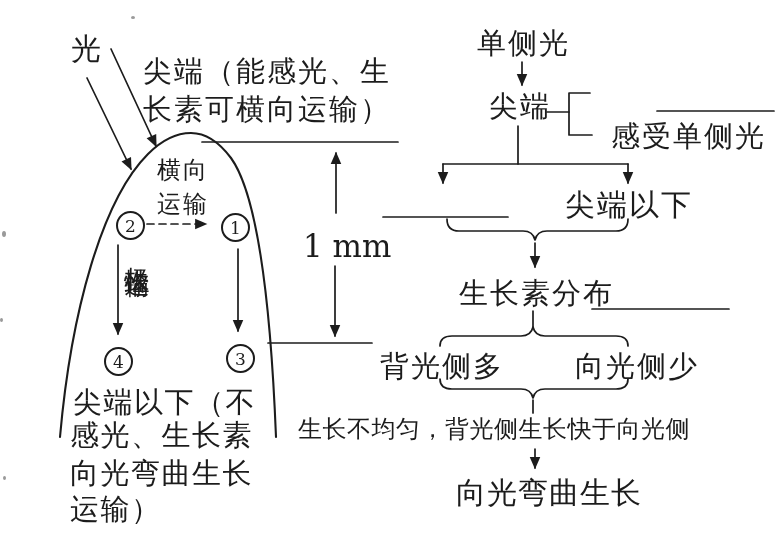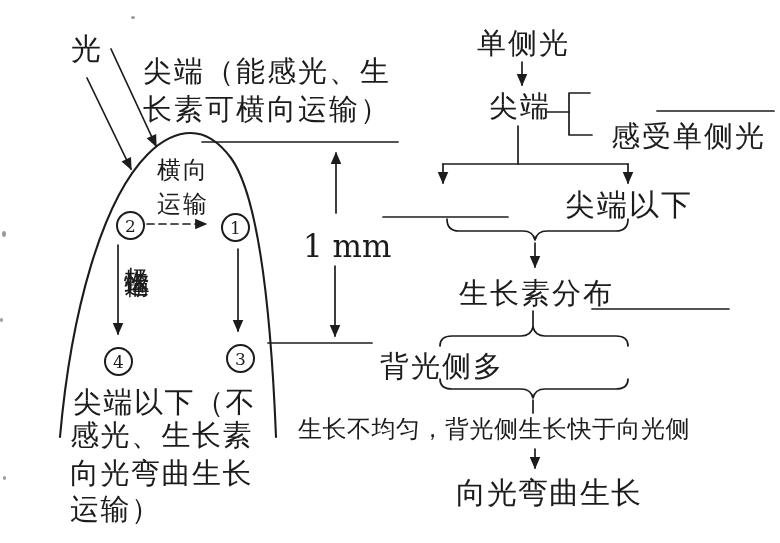--- a/index.html
+++ b/index.html
@@ -100,16 +100,17 @@
   <div class="t fs29" style="left:70px;top:422px;font-family:Liberation Mono, monospace;">感光、生长素</div>
   <div class="t fs29" style="left:70px;top:458px;">向光弯曲生长</div>
   <div class="t fs29" style="left:70px;top:494px;text-align:right;">运输）</div>
 
   <div class="t fs29" style="left:477px;top:28px;letter-spacing:2px;">单侧光</div>
   <div class="t fs29" style="left:489px;top:91px;letter-spacing:2px;">尖端</div>
   <div class="t fs29" style="left:598px;top:121px;letter-spacing:2px;margin-left:13px;">感受单侧光</div>
   <div class="t fs30" style="left:565px;top:188px;letter-spacing:2px;">尖端以下</div>
   <div class="t fs29" style="left:433px;top:278px;letter-spacing:2px;margin-left:26px;">生长素分布</div>
   <div class="t fs29" style="left:380px;top:351px;letter-spacing:2px;">背光侧多</div>
+  <div class="t fs29" style="left:575px;top:351px;letter-spacing:2px;">向光侧少</div>
   <div class="t fs28" style="left:298px;top:416px;letter-spacing:0.5px;">生长不均匀，背光侧生长快于向光侧</div>
   <div class="t fs30" style="left:456px;top:476px;letter-spacing:1px;">向光弯曲生长</div>
 
 </div>
 
 </body></html>

